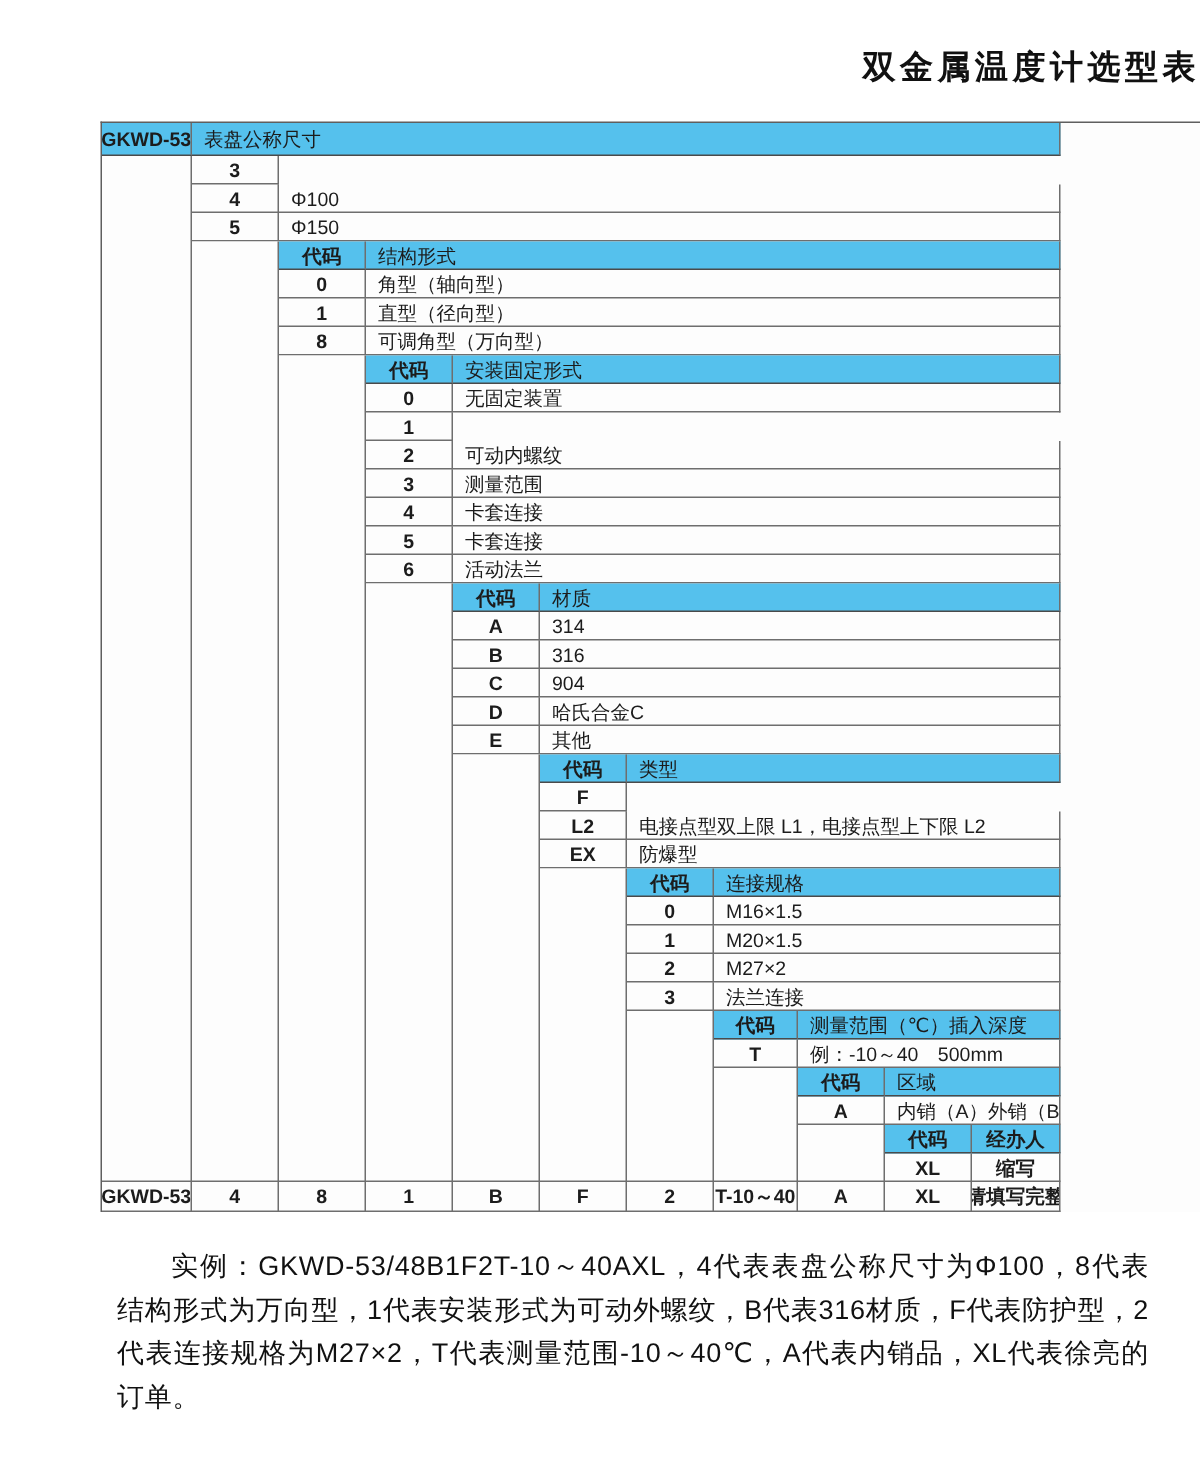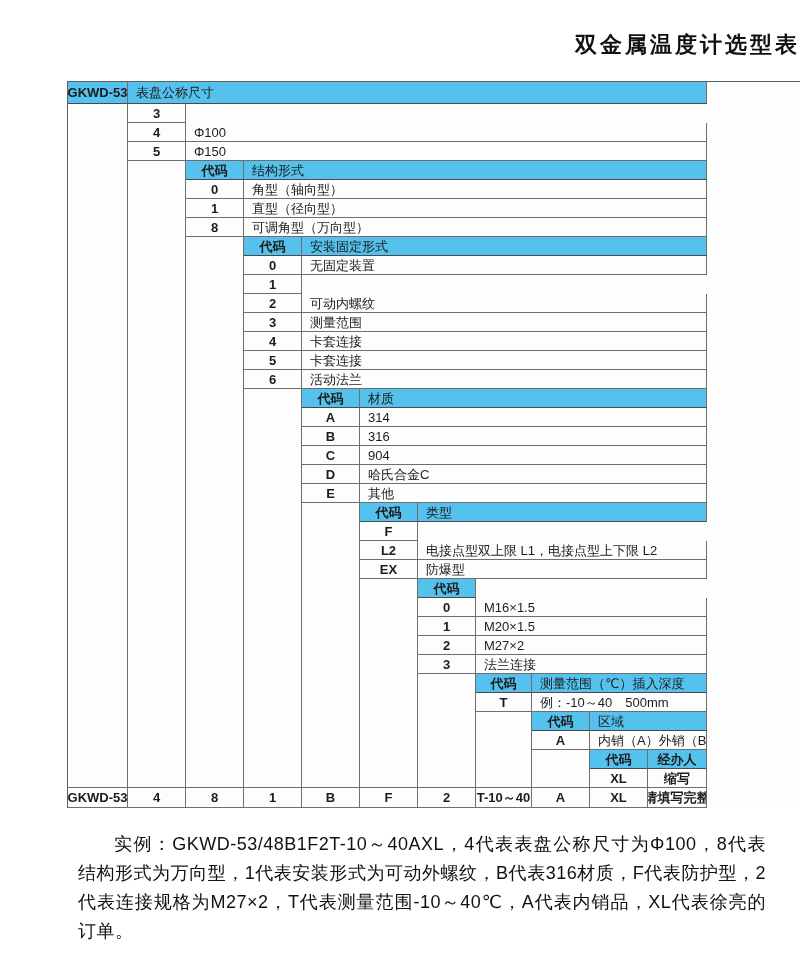--- a/index.html
+++ b/index.html
@@ -119,20 +119,21 @@
   <div class="cell blue center" style="grid-area:23/6/24/7">代码</div>
   <div class="cell blue desc" style="grid-area:23/7/24/12">类型</div>
   <div class="cell center" style="grid-area:24/6/25/7">F</div>
   <div class="cell center" style="grid-area:25/6/26/7">L2</div>
   <div class="cell desc" style="grid-area:25/7/26/12">电接点型双上限 L1，电接点型上下限 L2</div>
   <div class="cell center" style="grid-area:26/6/27/7">EX</div>
   <div class="cell desc" style="grid-area:26/7/27/12">防爆型</div>
   <div class="chan" style="grid-area:27/6/38/7"></div>
 
   <div class="cell blue center" style="grid-area:27/7/28/8">代码</div>
+  <div class="cell blue desc" style="grid-area:27/8/28/12">连接规格</div>
   <div class="cell center" style="grid-area:28/7/29/8">0</div>
   <div class="cell desc" style="grid-area:28/8/29/12">M16×1.5</div>
   <div class="cell center" style="grid-area:29/7/30/8">1</div>
   <div class="cell desc" style="grid-area:29/8/30/12">M20×1.5</div>
   <div class="cell center" style="grid-area:30/7/31/8">2</div>
   <div class="cell desc" style="grid-area:30/8/31/12">M27×2</div>
   <div class="cell center" style="grid-area:31/7/32/8">3</div>
   <div class="cell desc" style="grid-area:31/8/32/12">法兰连接</div>
   <div class="chan" style="grid-area:32/7/38/8"></div>
 

